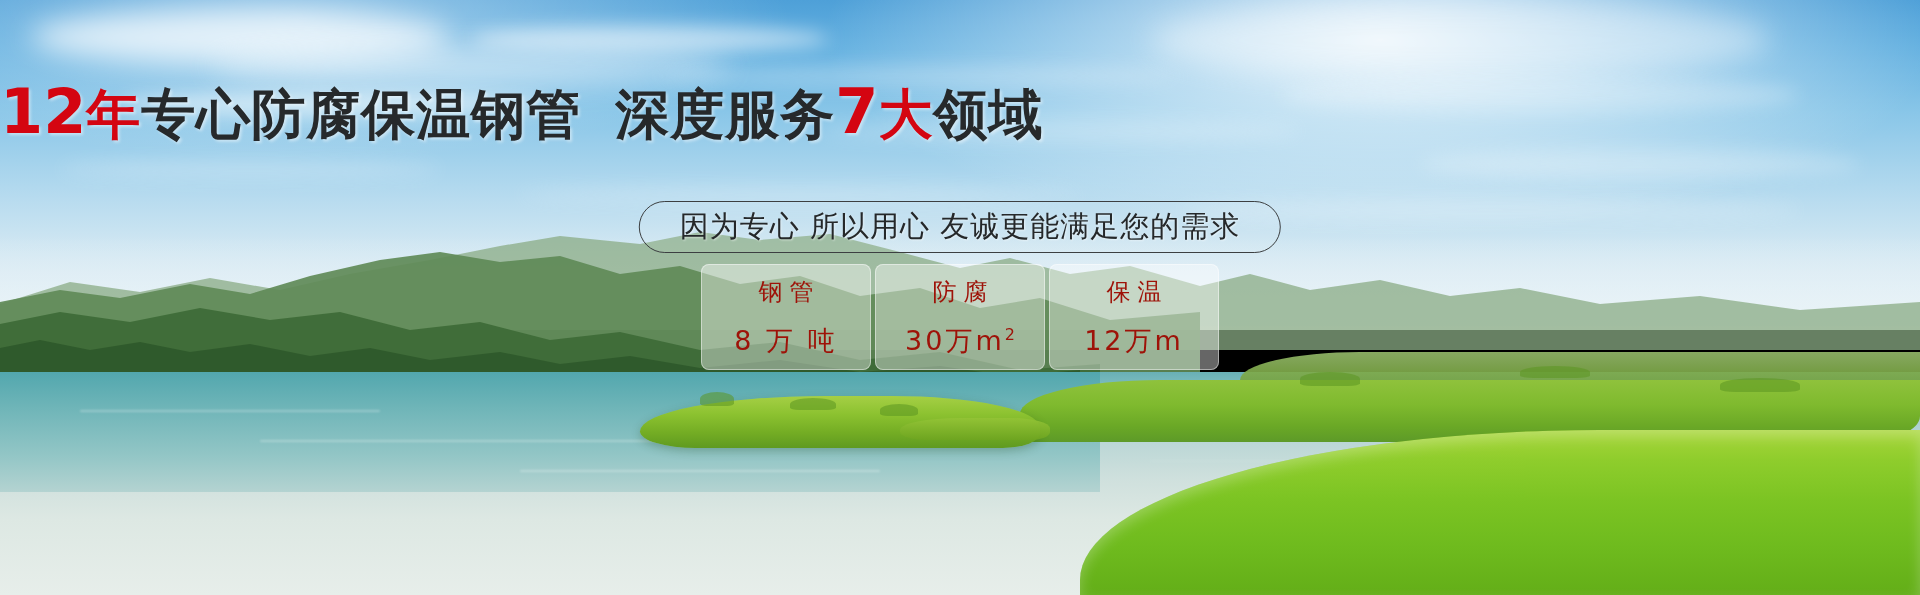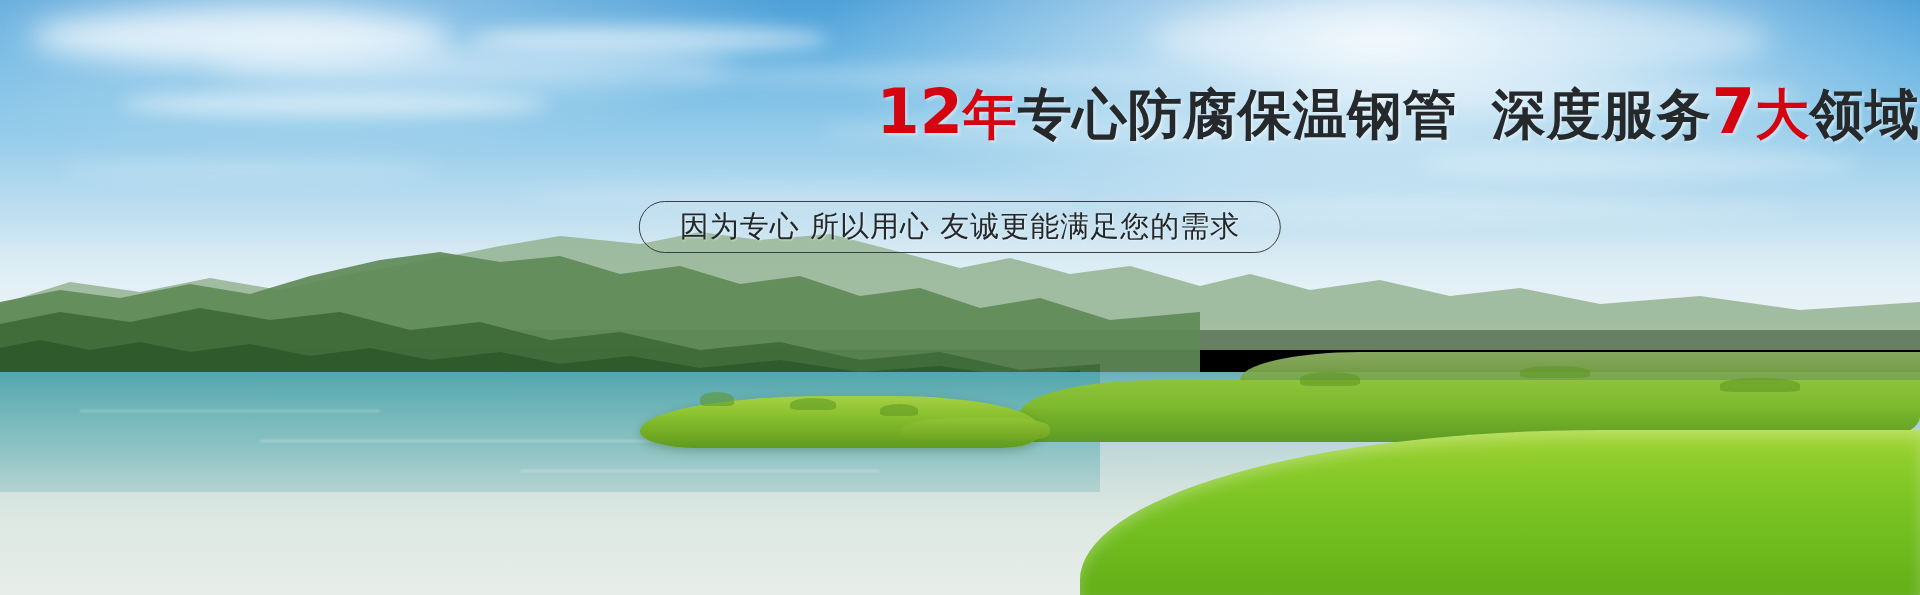--- a/index.html
+++ b/index.html
@@ -75,21 +75,21 @@
     background:linear-gradient(180deg,#93c336 0%,#6ea520 100%);
     border-radius:60px 40px 20px 30px / 12px 10px 8px 8px;opacity:.92;
   }
   .tuft{position:absolute;background:#5b9620;border-radius:50% 50% 20% 20%;opacity:.55;}
 
   
   .content{position:absolute;left:0;top:0;width:1920px;height:595px;}
 
   .headline{
     position:absolute;left:0;top:79px;width:1920px;
-    text-align:right;
+    text-align:left;
     font-family:"DejaVu Sans","Liberation Sans",sans-serif;
     font-weight:bold;
     font-size:54px;
     line-height:66px;
     letter-spacing:1px;
     color:#26292b;
     text-shadow:2px 2px 3px rgba(255,255,255,.45);
     white-space:nowrap;
   }
   .headline .num{
@@ -205,15 +205,33 @@
   <div class="content">
 
     <div class="headline">
       <span class="num">12</span><span class="red">年</span><span>专心防腐保温钢管</span><span class="gap"></span><span>深度服务</span><span class="num red">7</span><span class="red">大</span><span>领域</span>
     </div>
 
     <div class="pill">
       <span>因为专心 所以用心  友诚更能满足您的需求</span>
     </div>
 
+    <div class="cards">
+
+      <div class="card">
+        <div class="c-title">钢管</div>
+        <div class="c-value"><span>8 万 吨</span><sup></sup></div>
+      </div>
+
+      <div class="card">
+        <div class="c-title">防腐</div>
+        <div class="c-value"><span>30万m</span><sup>2</sup></div>
+      </div>
+
+      <div class="card">
+        <div class="c-title">保温</div>
+        <div class="c-value"><span>12万m</span><sup></sup></div>
+      </div>
+
+    </div>
 
   </div>
 </div>
 
 </body></html>

